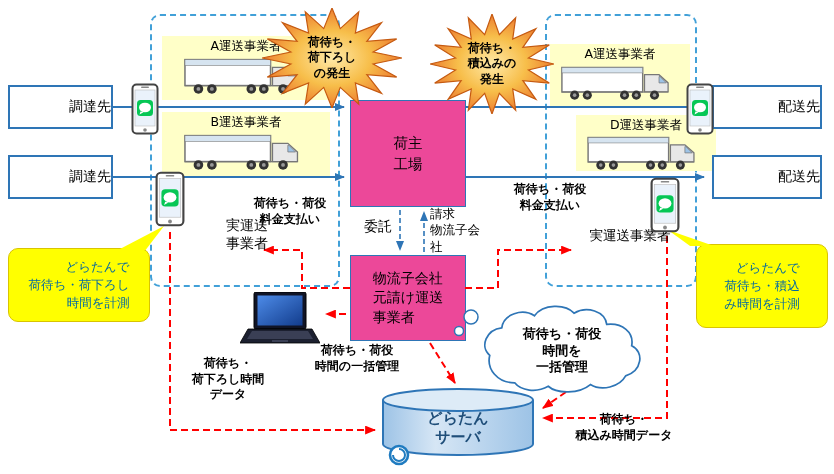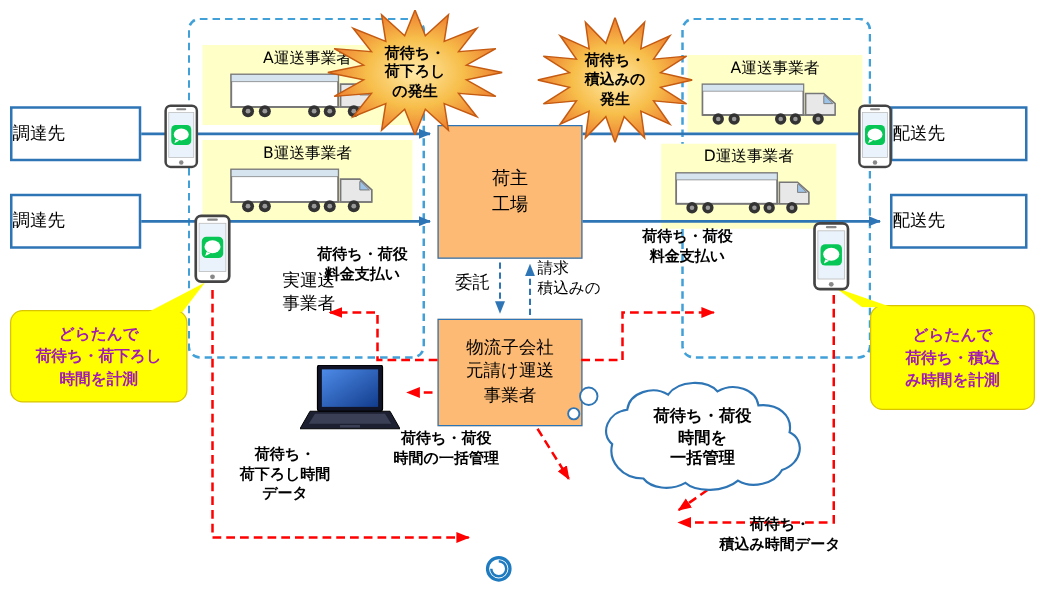--- a/index.html
+++ b/index.html
@@ -1,26 +1,26 @@
 <!DOCTYPE html>
 <html><head>
 <meta charset="utf-8">
 <style>
   *{margin:0;padding:0;box-sizing:border-box}
   body{font-family:"DejaVu Sans","Liberation Sans",sans-serif;background:#fff;color:#000}
   .stage{position:relative;width:834px;height:474px;background:#fff;overflow:hidden}
   .pre{white-space:pre-line}
-  .nodebox{position:absolute;background:#fff;border:2px solid #2E75B6;display:flex;align-items:center;justify-content:flex-start;font-size:14px;z-index:4}
-  .yellowbox{position:absolute;background:#fdba74;border:1.6px solid #2E75B6;display:flex;align-items:center;justify-content:center;text-align:center;font-size:13.5px;line-height:1.4;z-index:4}
+  .nodebox{position:absolute;background:#fff;border:2px solid #2E75B6;display:flex;align-items:center;justify-content:flex-end;font-size:14px;z-index:4}
+  .yellowbox{position:absolute;background:#ec4899;border:1.6px solid #2E75B6;display:flex;align-items:center;justify-content:center;text-align:left;font-size:13.5px;line-height:1.4;z-index:4}
   .groupbox{position:absolute;border:2px dashed #41A0D8;border-radius:10px;z-index:1}
   .patch{position:absolute;background:#FFFFC8;display:flex;flex-direction:column;align-items:center;z-index:2}
   .plabel{font-size:12.5px;line-height:17px;margin-top:1px}
   .lbl{position:absolute;font-size:12px;text-align:center;line-height:1.3;z-index:6}
   .bold{font-weight:bold}
-  .callout{position:absolute;background:#FFFF00;border:1px solid #D9C400;border-radius:10px;color:#a21caf;font-weight:bold;font-size:12.5px;display:flex;align-items:center;justify-content:center;text-align:center;line-height:1.45;z-index:7}
+  .callout{position:absolute;background:#FFFF00;border:1px solid #D9C400;border-radius:10px;color:#0369a1;font-weight:normal;font-size:12.5px;display:flex;align-items:center;justify-content:center;text-align:right;line-height:1.45;z-index:7}
   .tail{position:absolute;background:#FFFF00;z-index:7}
   .burst{position:absolute;z-index:6}
   .bursttext{position:absolute;inset:0;display:flex;align-items:center;justify-content:center;text-align:center;font-size:12px;font-weight:bold;line-height:1.3}
   .phone{position:absolute;z-index:8}
   .overlay{position:absolute;left:0;top:0;z-index:5;pointer-events:none}
   .icon-wrap{position:absolute;z-index:4}
   svg{display:block}
 </style>
 </head>
 <body>
@@ -86,21 +86,21 @@
         <circle cx="29" cy="35.5" r="2" fill="#999"></circle>
       <circle cx="70" cy="35.5" r="5" fill="#333"></circle>
         <circle cx="70" cy="35.5" r="2" fill="#999"></circle>
       <circle cx="83" cy="35.5" r="5" fill="#333"></circle>
         <circle cx="83" cy="35.5" r="2" fill="#999"></circle>
       <circle cx="103" cy="35.5" r="5" fill="#333"></circle>
         <circle cx="103" cy="35.5" r="2" fill="#999"></circle>
     </svg>
   </div>
 
-  <div class="patch" style="left:529px;top:115px;width:140px;height:68px">
+  <div class="patch" style="left:576px;top:115px;width:140px;height:56px">
     <div class="plabel">D運送事業者</div>
     <svg width="118" height="40" viewBox="0 0 130 42">
       <rect x="1" y="5" width="89" height="27" fill="#fff" stroke="#777" stroke-width="1.6"></rect>
       <rect x="1" y="5" width="89" height="6" fill="#D6E4F0" stroke="#777" stroke-width="0.6"></rect>
       <path d="M92,13 h16 l10,9 v10 h-26 z" fill="#E8E8E8" stroke="#777" stroke-width="1.4"></path>
       <path d="M109,15 l7,7 h-8 v-7 z" fill="#9DC3E6" stroke="#777" stroke-width="0.8"></path>
       <line x1="1" y1="32" x2="118" y2="32" stroke="#777" stroke-width="1.2"></line>
       <circle cx="15" cy="35.5" r="5" fill="#333"></circle>
         <circle cx="15" cy="35.5" r="2" fill="#999"></circle>
       <circle cx="29" cy="35.5" r="5" fill="#333"></circle>
@@ -109,20 +109,21 @@
         <circle cx="70" cy="35.5" r="2" fill="#999"></circle>
       <circle cx="83" cy="35.5" r="5" fill="#333"></circle>
         <circle cx="83" cy="35.5" r="2" fill="#999"></circle>
       <circle cx="103" cy="35.5" r="5" fill="#333"></circle>
         <circle cx="103" cy="35.5" r="2" fill="#999"></circle>
     </svg>
   </div>
 
   <div class="lbl pre" style="left:188px;top:216px;width:80px;font-size:14px;text-align:right">実運送
 事業者</div>
+  <div class="lbl" style="left:574px;top:227px;width:112px;font-size:13.5px">実運送事業者</div>
 
   <div class="nodebox" style="left:8px;top:85px;width:105px;height:44px">
       <span>調達先</span>
     </div>
   <div class="nodebox" style="left:8px;top:155px;width:105px;height:44px">
       <span>調達先</span>
     </div>
   <div class="nodebox" style="left:712px;top:85px;width:110px;height:44px">
       <span>配送先</span>
     </div>
@@ -267,35 +268,50 @@
 
   <div class="icon-wrap" style="left:476px;top:302px;z-index:6">
     <svg width="172" height="98" viewBox="0 0 200 110">
       <path d="M45,92 C25,92 12,76 16,60 C4,50 12,30 30,28 C32,12 54,5 68,14 C78,0 104,0 114,11 C129,2 150,9 152,24 C170,22 184,33 181,49 C196,56 193,78 174,84 C167,97 146,102 133,94 C120,105 94,105 84,96 C70,104 52,101 45,92 Z" fill="#fff" stroke="#2E75B6" stroke-width="2"></path>
     </svg>
     <div class="bursttext pre" style="font-size:13px">荷待ち・荷役
 時間を
 一括管理</div>
   </div>
 
+  <div class="icon-wrap" style="left:379px;top:386px;z-index:5">
+    <svg width="158" height="74" viewBox="0 0 158 74">
+      <defs>
+          <linearGradient id="cyl" x1="0" y1="0" x2="1" y2="0">
+            <stop offset="0%" stop-color="#9DC3E6"></stop>
+            <stop offset="35%" stop-color="#D6E6F5"></stop>
+            <stop offset="100%" stop-color="#9DC3E6"></stop>
+          </linearGradient>
+        </defs>
+      <path d="M4,14 L4,58 A75,11 0 0 0 154,58 L154,14" fill="url(#cyl)" stroke="#2E75B6" stroke-width="2"></path>
+      <ellipse cx="79" cy="14" rx="75" ry="11" fill="#DDEBF7" stroke="#2E75B6" stroke-width="2"></ellipse>
+    </svg>
+    <div class="bursttext pre" style="top:10px;font-size:15px;color:#1F4E79">どらたん
+サーバ</div>
+  </div>
 
   <div class="icon-wrap" style="left:388px;top:444px;z-index:6">
     <svg width="22" height="22" viewBox="0 0 22 22">
       <circle cx="11" cy="11" r="9" fill="#fff" stroke="#1F7BC0" stroke-width="2.6"></circle>
       <path d="M11,5 A6,6 0 1 1 5,11" fill="none" stroke="#1F7BC0" stroke-width="2"></path>
     </svg>
   </div>
 
   <div class="lbl pre bold" style="left:238px;top:196px;width:104px">荷待ち・荷役
 料金支払い</div>
   <div class="lbl pre bold" style="left:498px;top:182px;width:104px">荷待ち・荷役
 料金支払い</div>
   <div class="lbl" style="left:360px;top:217px;width:36px;font-size:14px">委託</div>
   <div class="lbl pre" style="left:430px;top:206px;width:62px;font-size:12.5px;text-align:left">請求
-積込みの</div>
+物流子会社</div>
   <div class="lbl pre bold" style="left:303px;top:343px;width:108px">荷待ち・荷役
 時間の一括管理</div>
   <div class="lbl pre bold" style="left:182px;top:356px;width:92px">荷待ち・
 荷下ろし時間
 データ</div>
   <div class="lbl pre bold" style="left:558px;top:412px;width:132px">荷待ち・
 積込み時間データ</div>
 
 </div>
 

